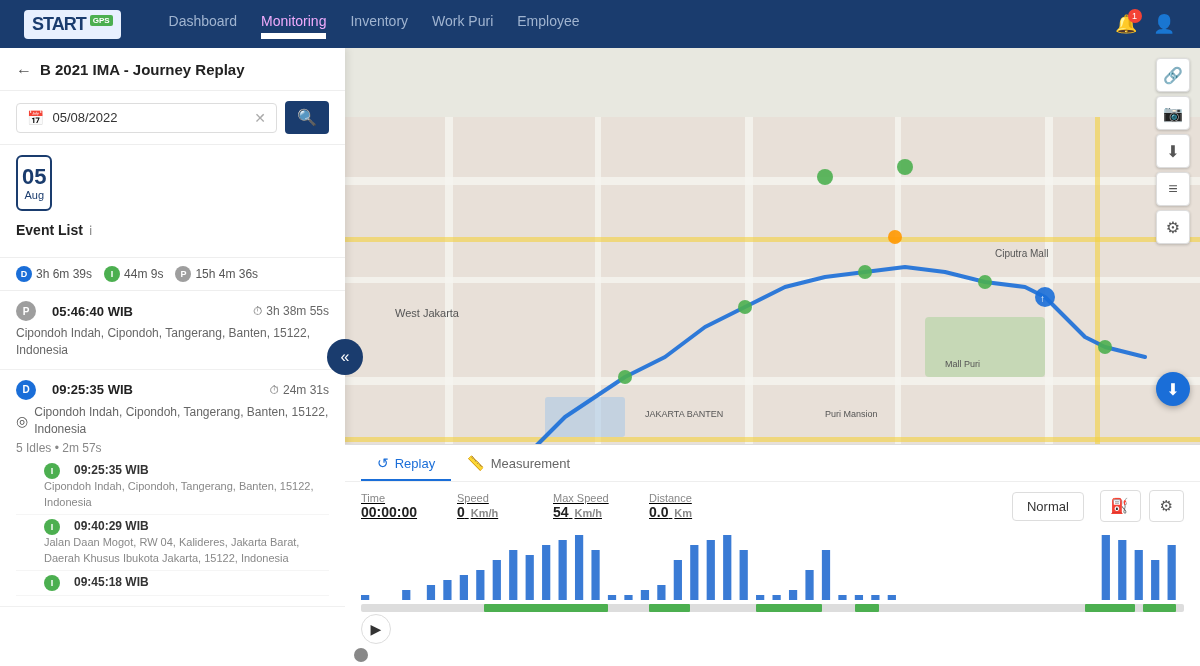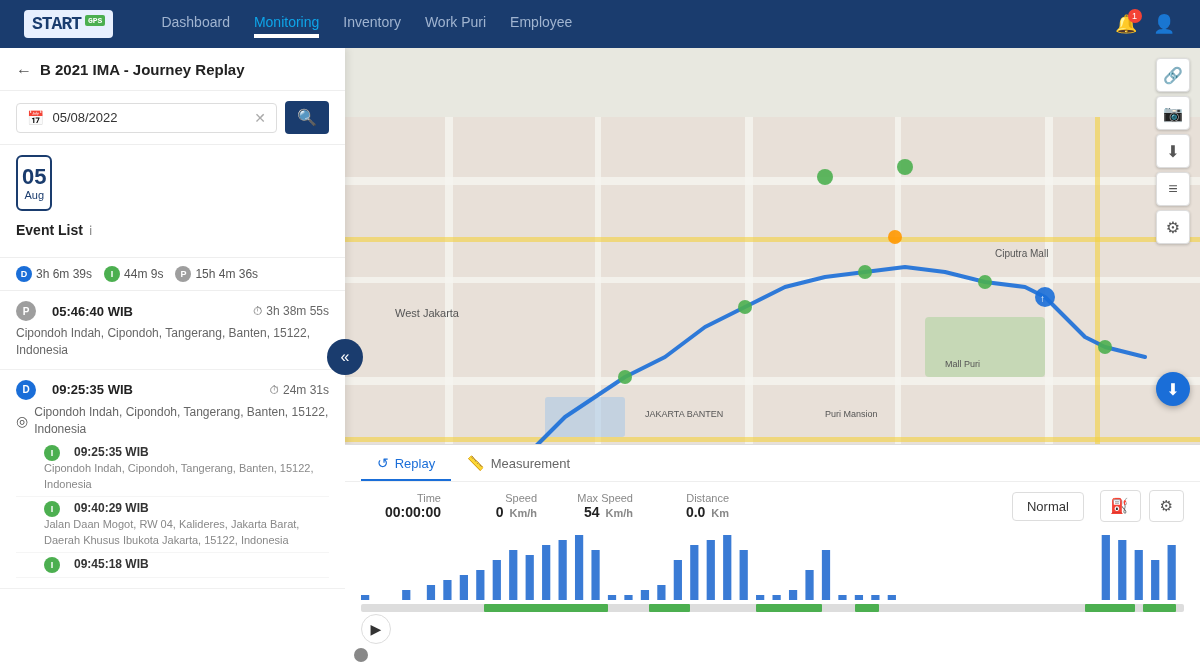--- a/index.html
+++ b/index.html
@@ -3,26 +3,26 @@
   <meta charset="utf-8">
   <style>
     * { box-sizing: border-box; margin: 0; padding: 0; }
     body { font-family: 'Segoe UI', Arial, sans-serif; font-size: 13px; background: #f5f5f5; overflow: hidden; width: 1200px; height: 666px; }
 
     
     .header {
       display: flex; align-items: center; background: #1a3c6e; height: 48px; padding: 0 24px; gap: 32px; position: relative; z-index: 100;
     }
     .logo-area { display: flex; align-items: center; gap: 6px; }
-    .logo-box { background: #e8f0fe; border-radius: 4px; padding: 4px 8px; display: flex; align-items: center; gap: 4px; font-family: Liberation Mono, monospace; }
+    .logo-box { background: #e8f0fe; border-radius: 4px; padding: 4px 8px; display: flex; align-items: center; gap: 4px; }
     .logo-start { color: #1a3c6e; font-weight: 900; font-size: 18px; letter-spacing: -1px; }
     .logo-gps { background: #4caf50; color: white; font-size: 8px; font-weight: bold; padding: 1px 3px; border-radius: 2px; margin-bottom: 8px; }
     .header-nav { display: flex; gap: 24px; margin-left: 16px; flex: 1; }
     .nav-item { color: #a0b4d0; font-size: 14px; cursor: pointer; padding: 4px 0; border-bottom: 2px solid transparent; }
-    .nav-item.active { color: #0ea5e9; border-bottom: 4px solid #ffffff; }
+    .nav-item.active { color: #f0abfc; border-bottom: 6px solid #ffffff; }
     .header-icons { display: flex; gap: 16px; align-items: center; margin-left: auto; }
     .header-icon { color: #a0b4d0; font-size: 18px; cursor: pointer; }
     .notif-badge { position: relative; }
     .badge { position: absolute; top: -4px; right: -4px; background: #f44336; color: white; border-radius: 50%; width: 14px; height: 14px; font-size: 9px; display: flex; align-items: center; justify-content: center; }
 
     
     .main { display: flex; height: calc(666px - 48px); }
 
     
     .sidebar { width: 345px; background: white; display: flex; flex-direction: column; overflow: hidden; position: relative; z-index: 10; box-shadow: 2px 0 8px rgba(0,0,0,0.1); }
@@ -79,21 +79,21 @@
     }
 
     
     .bottom-panel { position: absolute; bottom: 0; left: 0; right: 0; background: white; border-top: 1px solid #ddd; z-index: 10; }
     .bottom-tabs { display: flex; align-items: center; border-bottom: 1px solid #eee; padding: 0 16px; }
     .bottom-tab { display: flex; align-items: center; gap: 6px; padding: 10px 16px 8px; font-size: 13px; font-weight: 500; cursor: pointer; color: #666; border-bottom: 2px solid transparent; }
     .bottom-tab.active { color: #1a6ed8; border-bottom: 2px solid #1a6ed8; }
     .bottom-tab-icon { font-size: 14px; }
 
     .bottom-controls { display: flex; align-items: center; padding: 8px 16px; gap: 16px; }
-    .time-stat { display: flex; flex-direction: column; align-items: flex-end; min-width: 80px; }
+    .time-stat { display: flex; flex-direction: column; align-items: flex-start; min-width: 80px; text-decoration: underline; }
     .stat-label { font-size: 11px; color: #888; }
     .stat-value { font-size: 14px; font-weight: 600; color: #222; }
     .stat-unit { font-size: 11px; color: #888; margin-left: 2px; }
     .speed-normal-btn { margin-left: auto; background: white; border: 1px solid #ddd; border-radius: 4px; padding: 6px 14px; font-size: 13px; cursor: pointer; color: #333; }
     .extra-btns { display: flex; gap: 8px; }
     .icon-btn { background: white; border: 1px solid #ddd; border-radius: 4px; padding: 6px 10px; cursor: pointer; font-size: 15px; color: #555; }
 
     
     .chart-area { padding: 0 16px 0; position: relative; }
     .play-row { display: flex; align-items: center; gap: 8px; padding-bottom: 4px; }
@@ -210,20 +210,21 @@
           </div>
           <div class="event-duration">
             <span class="clock-icon">⏱</span>
             <span>24m 31s</span>
           </div>
         </div>
         <div style="display:flex;align-items:center;gap:6px;margin-bottom:4px;">
           <span style="font-size:14px;color:#555;">◎</span>
           <div class="event-address" style="margin:0;">Cipondoh Indah, Cipondoh, Tangerang, Banten, 15122, Indonesia</div>
         </div>
+        <div class="idle-badge">5 Idles • 2m 57s</div>
 
         <div class="sub-event">
           <div style="display:flex;align-items:center;gap:6px;">
             <div class="event-badge idle" style="width:16px;height:16px;font-size:9px;">I</div>
             <div class="sub-event-time">09:25:35 WIB</div>
           </div>
           <div class="sub-event-addr">Cipondoh Indah, Cipondoh, Tangerang, Banten, 15122, Indonesia</div>
         </div>
         <div class="sub-event">
           <div style="display:flex;align-items:center;gap:6px;">

